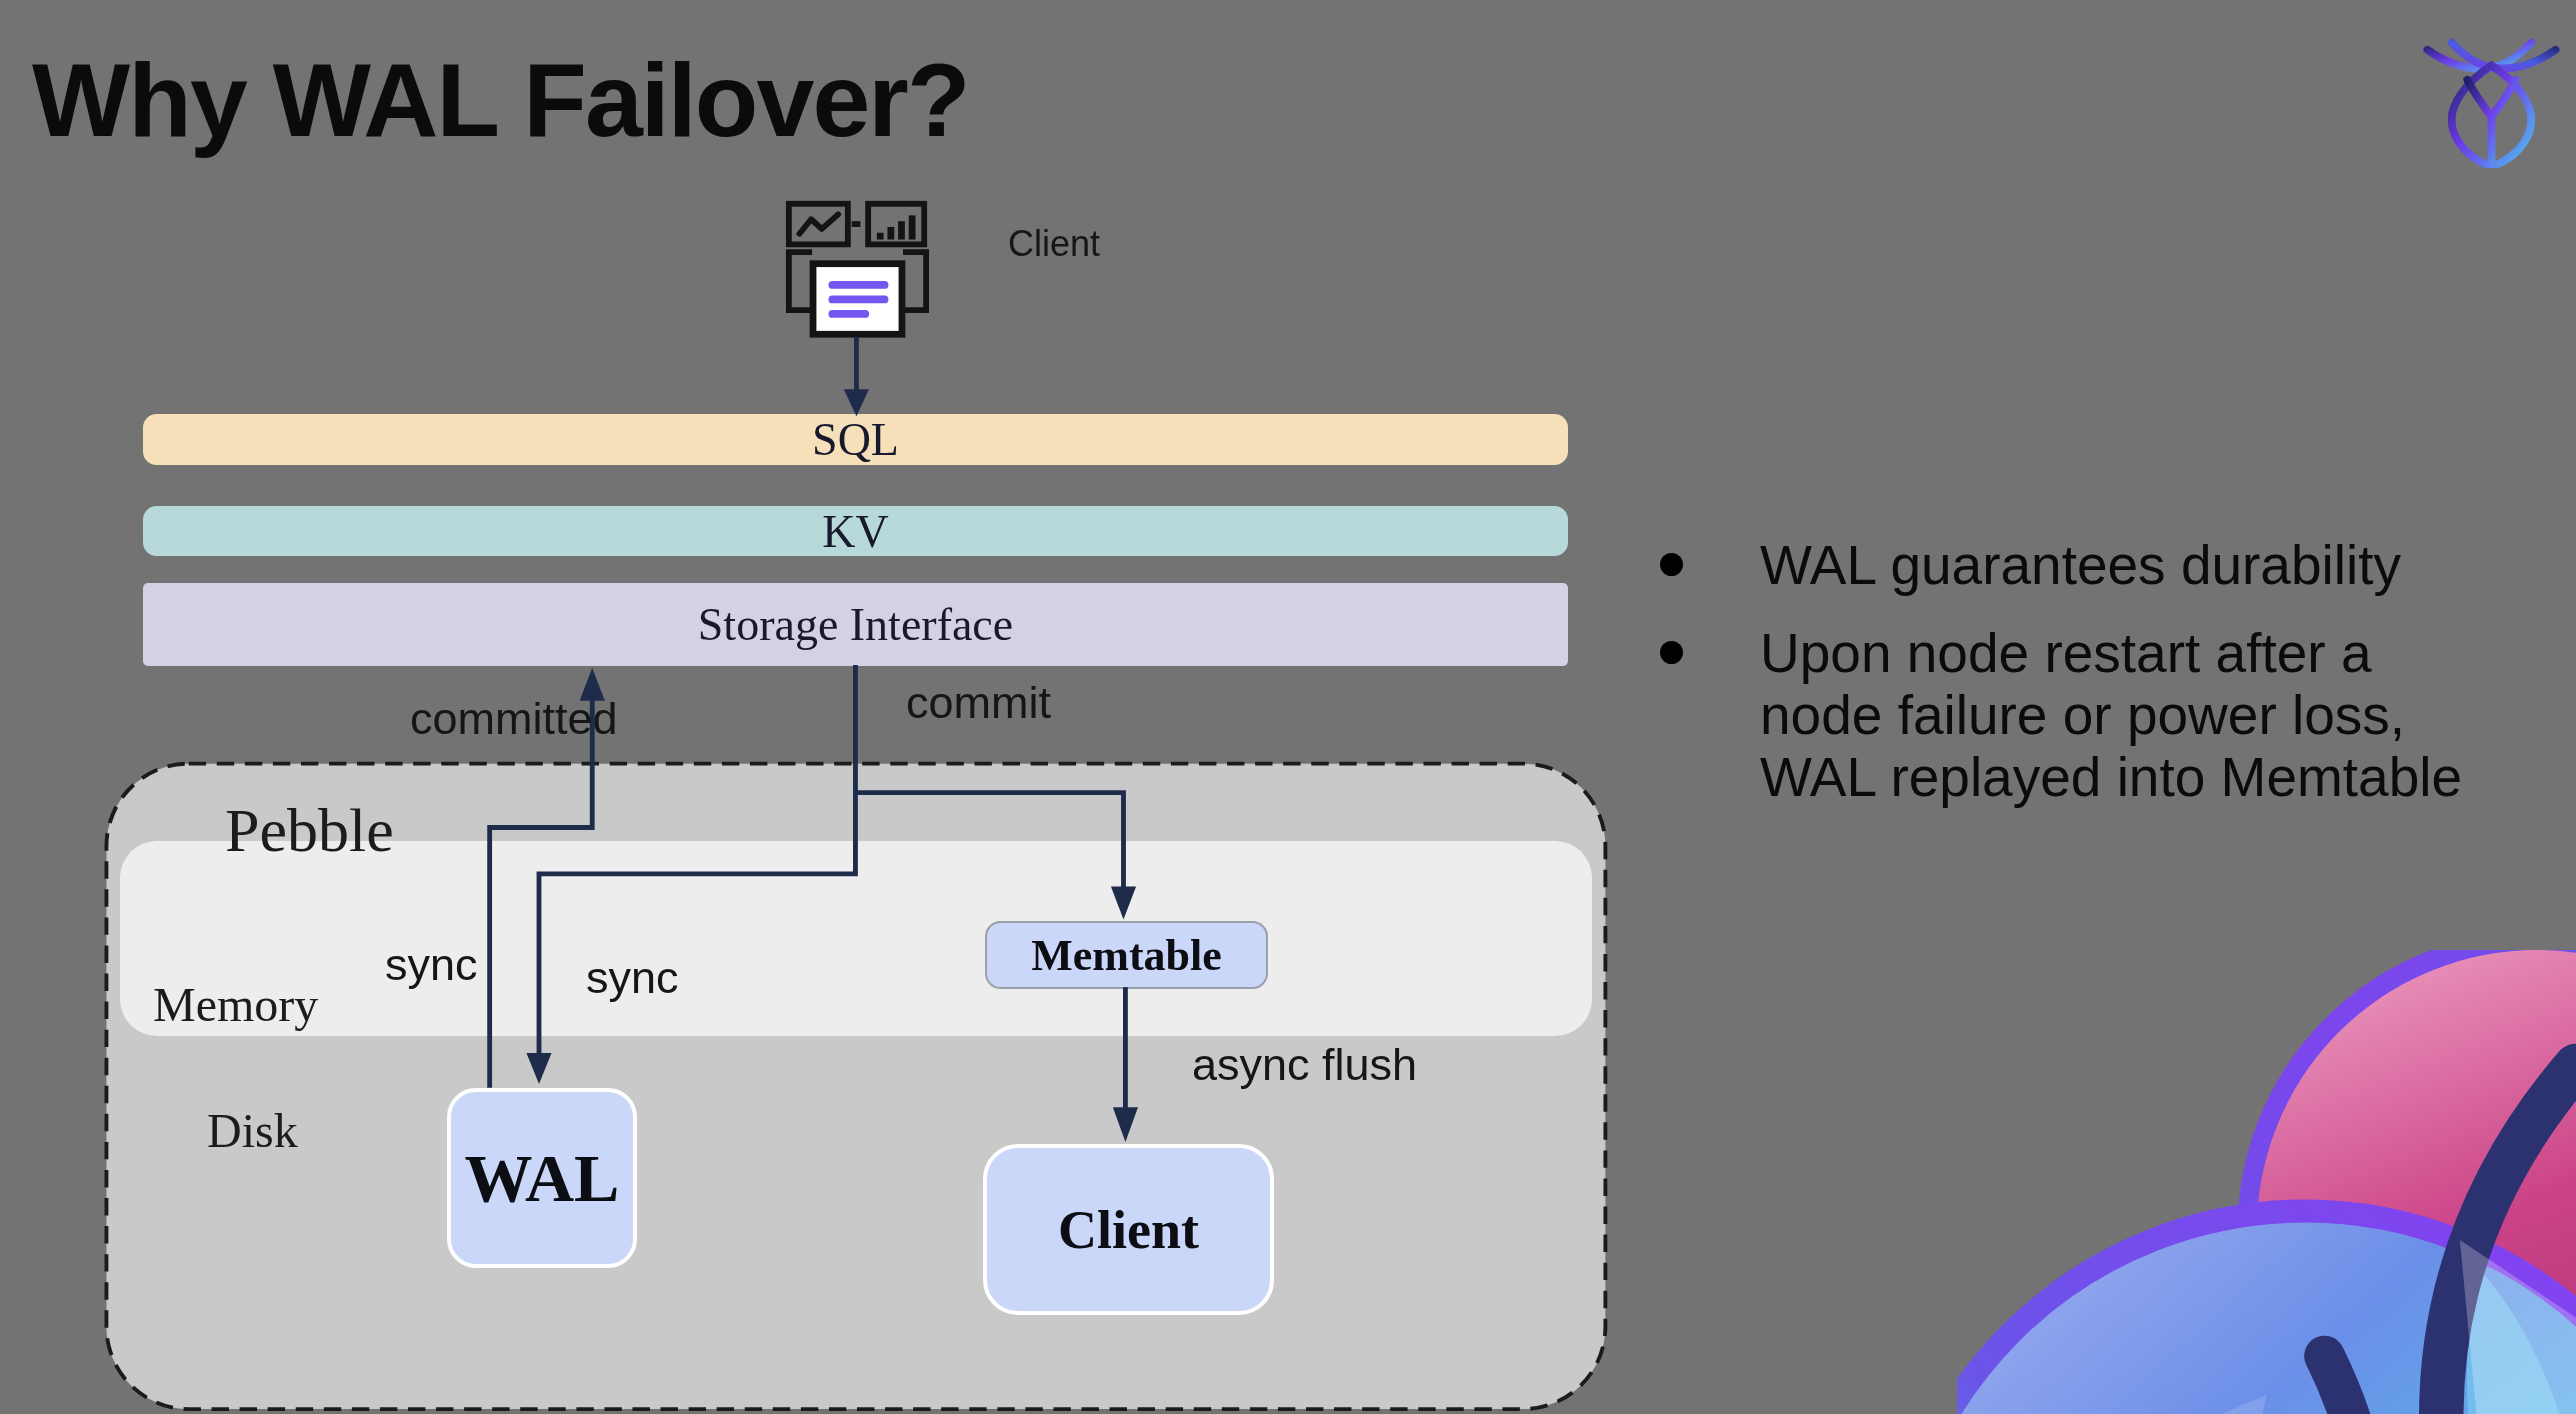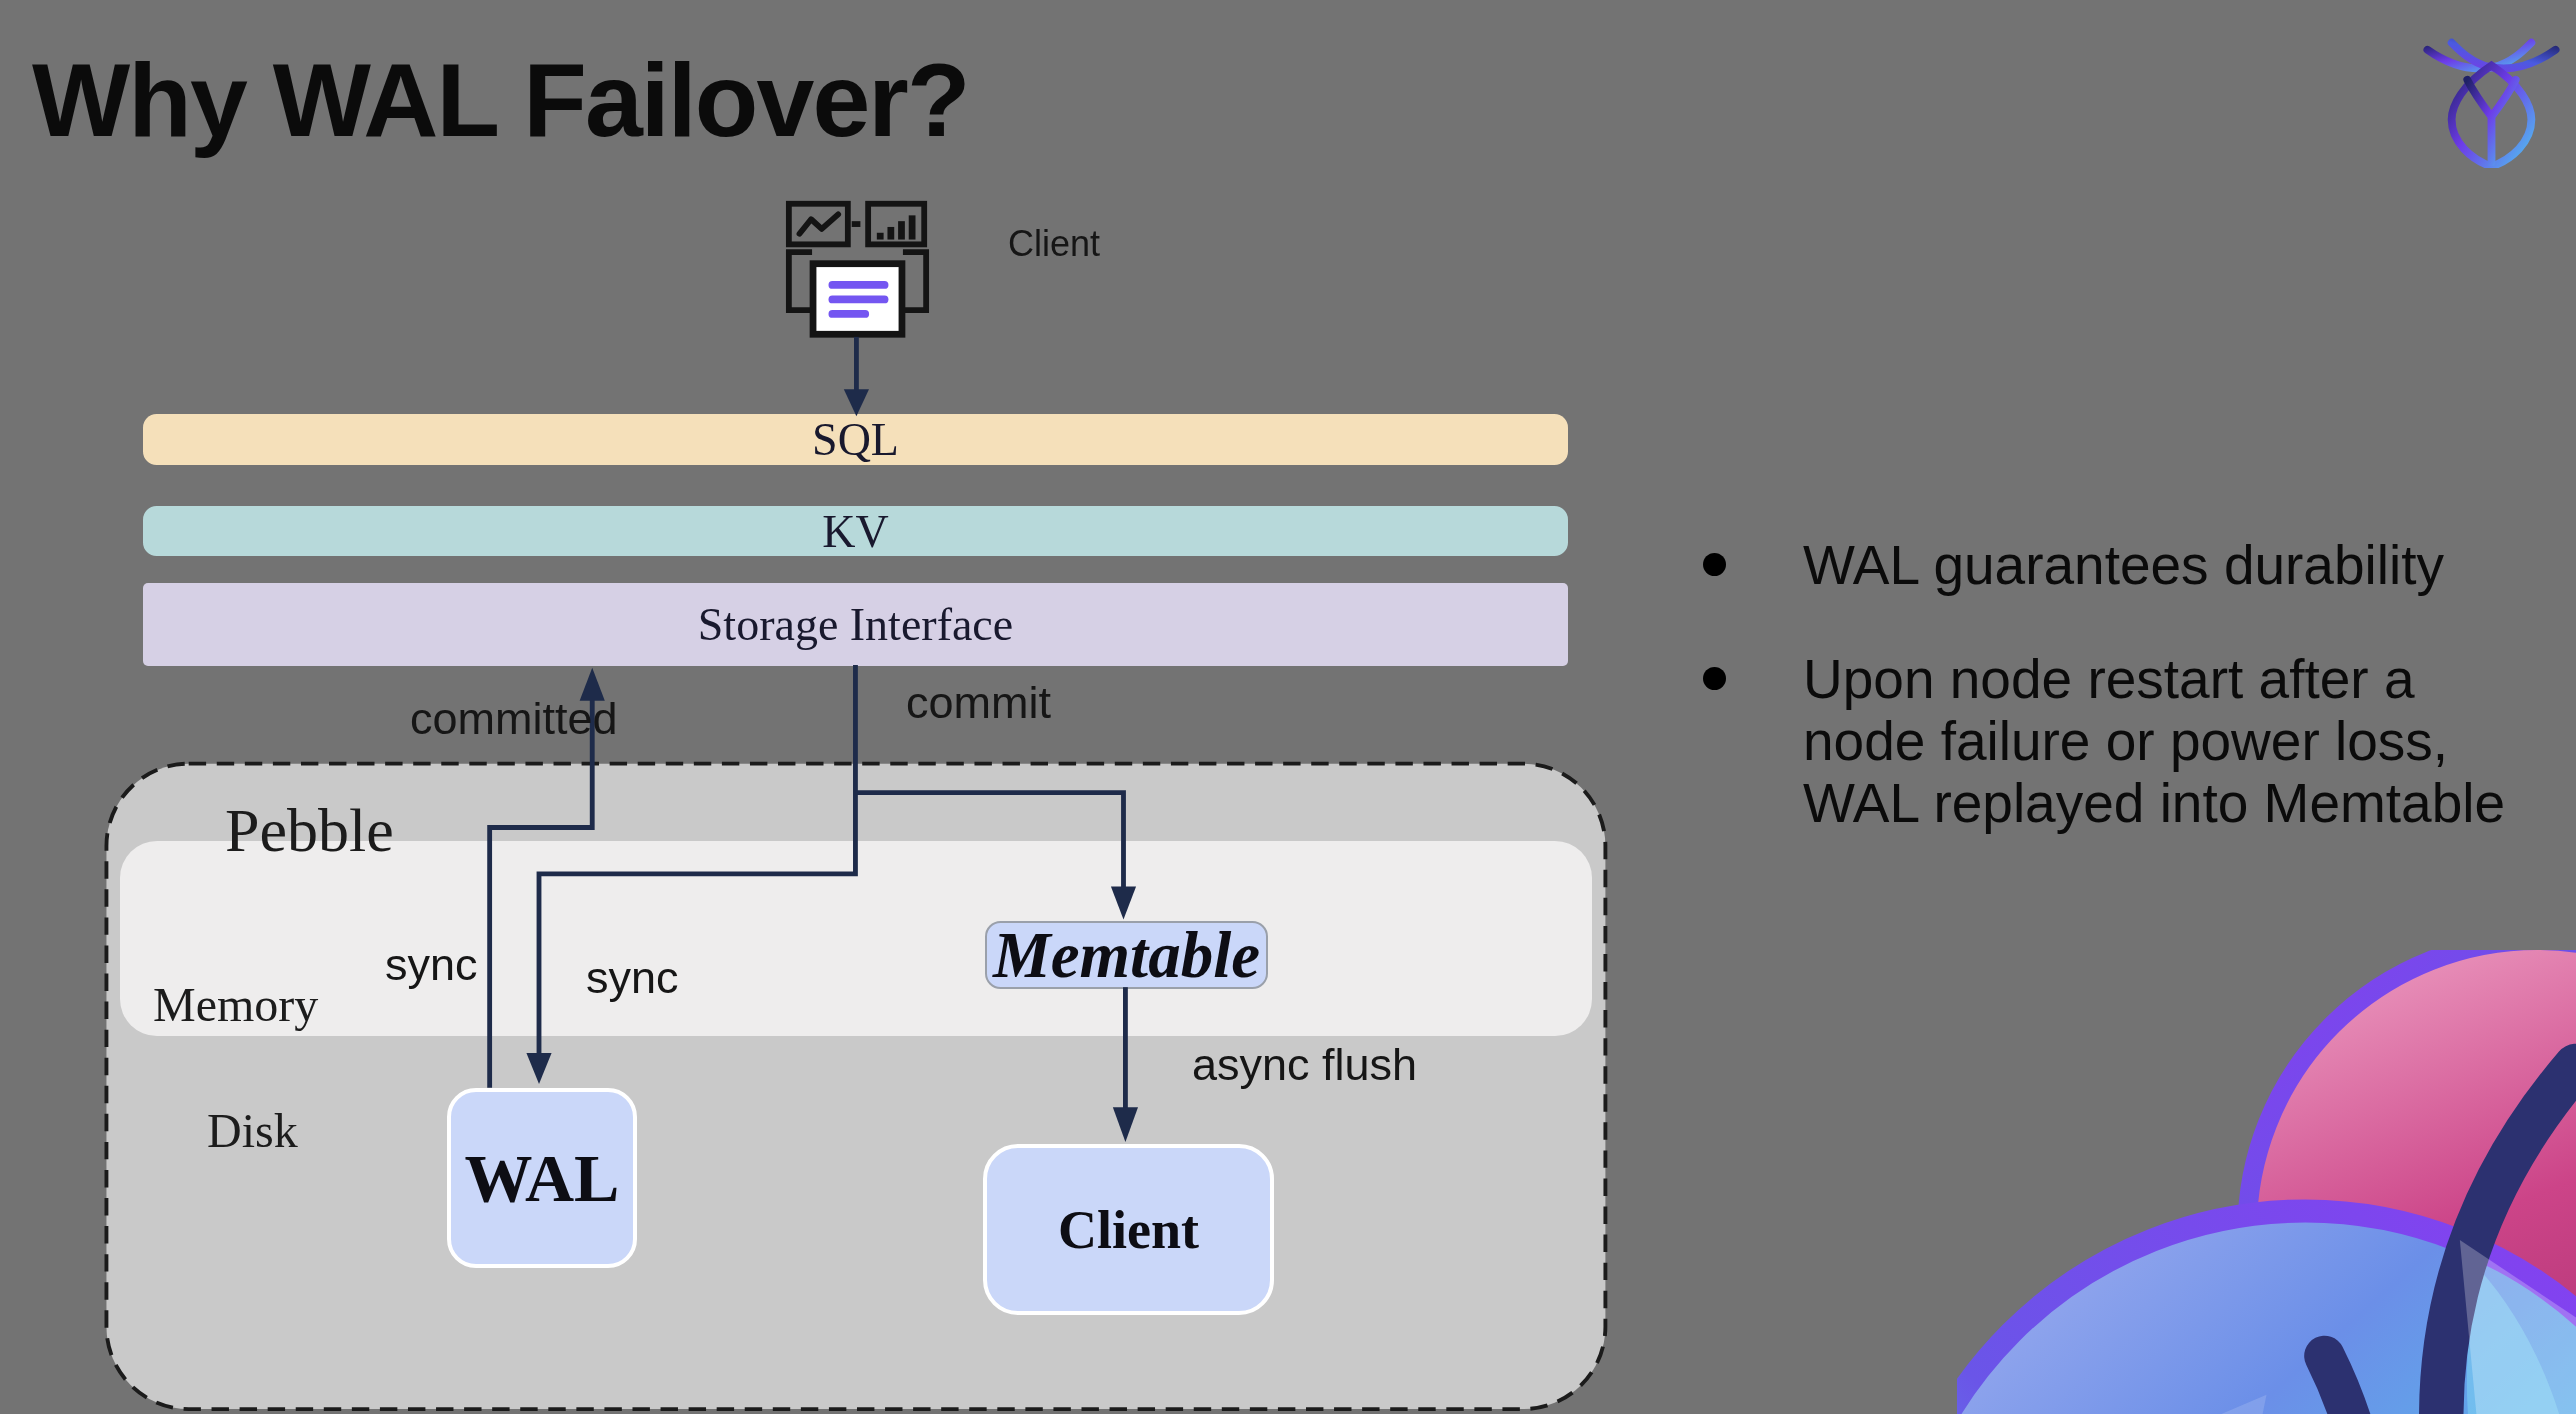--- a/index.html
+++ b/index.html
@@ -22,34 +22,34 @@
   .lbl-pebble{left:225px;top:795px;font-size:62px;text-align:center;}
   .lbl-memory{left:153px;top:977px;font-size:48px;}
   .lbl-disk{left:207px;top:1103px;font-size:48px;}
 
   .memory-strip{left:120px;top:841px;width:1472px;height:195px;background:#eeeded;border-radius:37px;z-index:3;}
 
   
   .node{display:flex;align-items:center;justify-content:center;background:#cad7f9;
         font-family:"Liberation Serif",serif;font-weight:700;color:#0d0d14;z-index:6;}
   .node-wal{left:447px;top:1088px;width:182px;height:172px;border:4.8px solid #ffffff;border-radius:29px;font-size:68px;}
-  .node-memtable{left:985px;top:921px;width:279px;height:64px;border:2.9px solid #9aa0aa;border-radius:15.5px;font-size:65px;font-style:italic;}
+  .node-memtable{left:985px;top:921px;width:279px;height:64px;border:2.9px solid #9aa0aa;border-radius:15.5px;font-size:44px;}
   .node-sstable{left:983px;top:1144px;width:283px;height:163px;border:4.8px solid #ffffff;border-radius:35px;font-size:54px;}
 
   
   .edge-label{font-size:45px;color:#161616;z-index:7;}
   .lbl-committed{left:410px;top:693px;}
   .lbl-commit{left:906px;top:677px;}
   .lbl-sync1{left:385px;top:939px;}
   .lbl-sync2{left:586px;top:952px;}
   .lbl-flush{left:1192px;top:1039px;}
   .lbl-client{left:1008px;top:223px;font-size:36px;}
 
   
-  .bullets{left:1675px;top:534px;width:871px;display:flex;flex-direction:column;gap:52px;z-index:6;}
+  .bullets{left:1632px;top:534px;width:871px;display:flex;flex-direction:column;gap:26px;z-index:6;}
   .bullet{display:flex;align-items:flex-start;}
   .bullet .dot{width:23px;height:23px;border-radius:50%;background:#000;margin:19.4px 0 0 28px;flex:0 0 auto;}
   .bullet .btxt{margin-left:77px;font-size:55px;line-height:62px;color:#0b0b0b;white-space:pre-line;}
 
   svg{display:block;}
   .overlay{left:0;top:0;z-index:7;pointer-events:none;}
   .pebble-svg{left:0;top:0;z-index:2;}
   .client-icon{left:780px;top:197px;z-index:5;}
   .logo{left:2419px;top:37px;z-index:6;}
   .corner-art{left:1957px;top:950px;z-index:1;}

